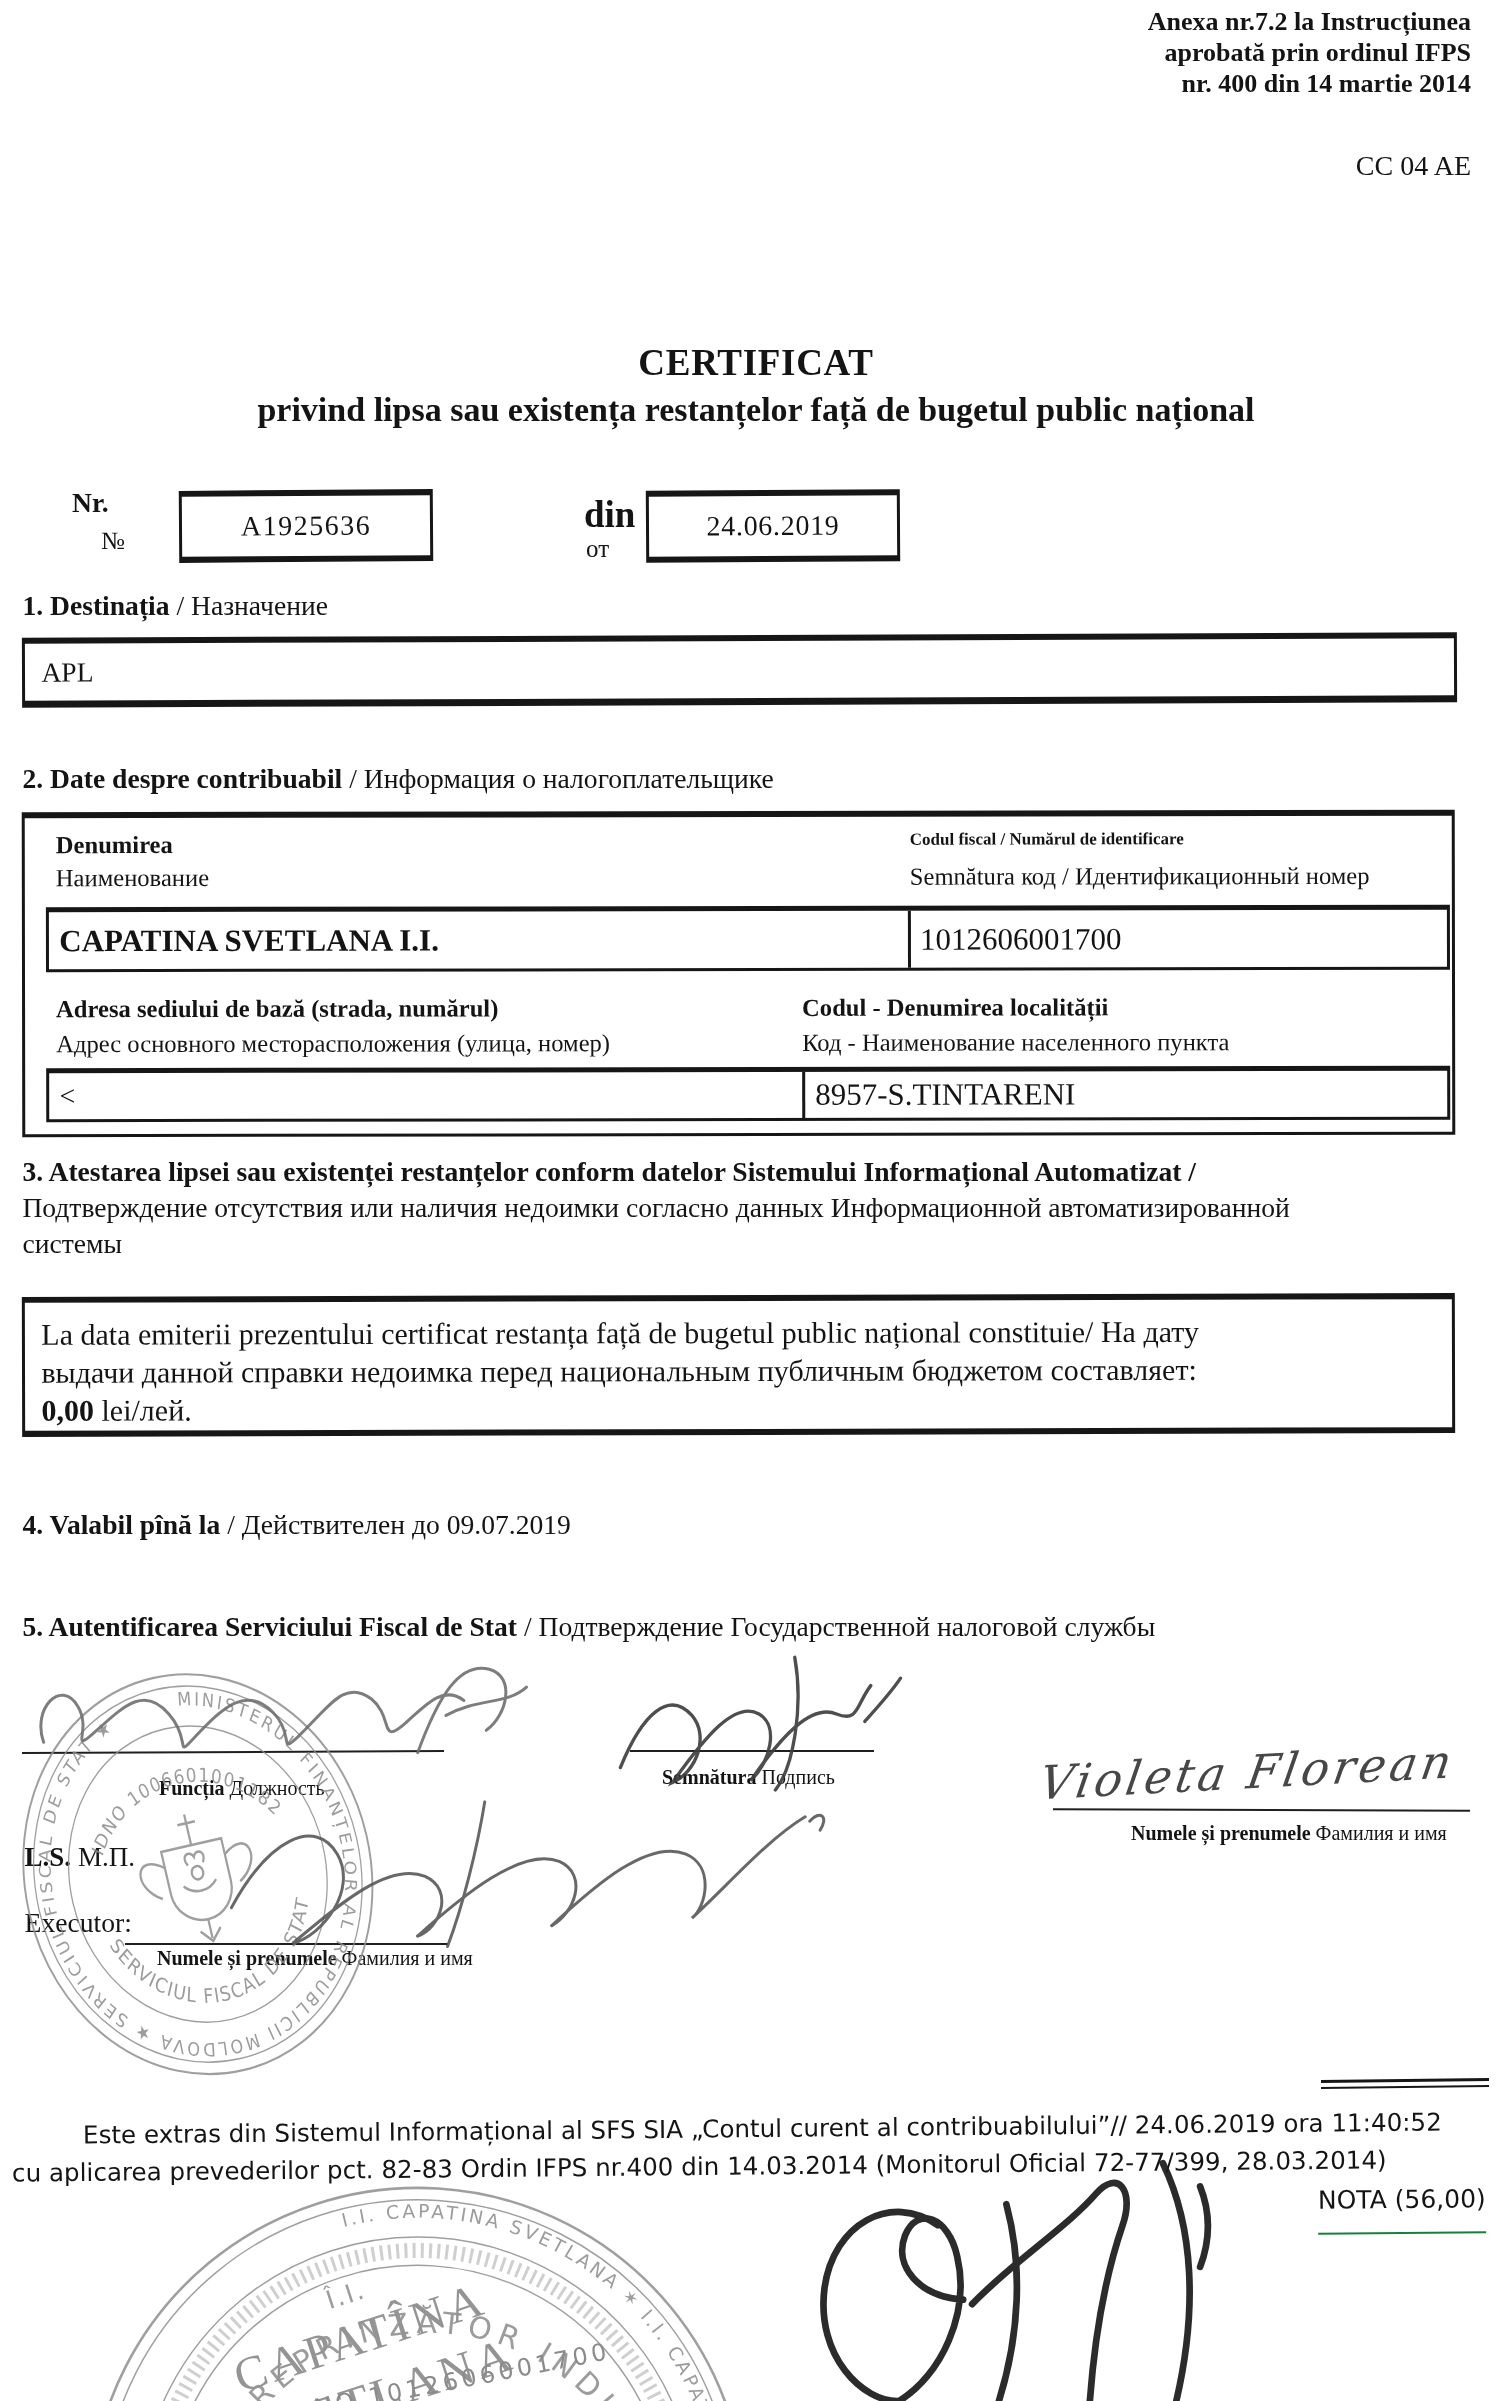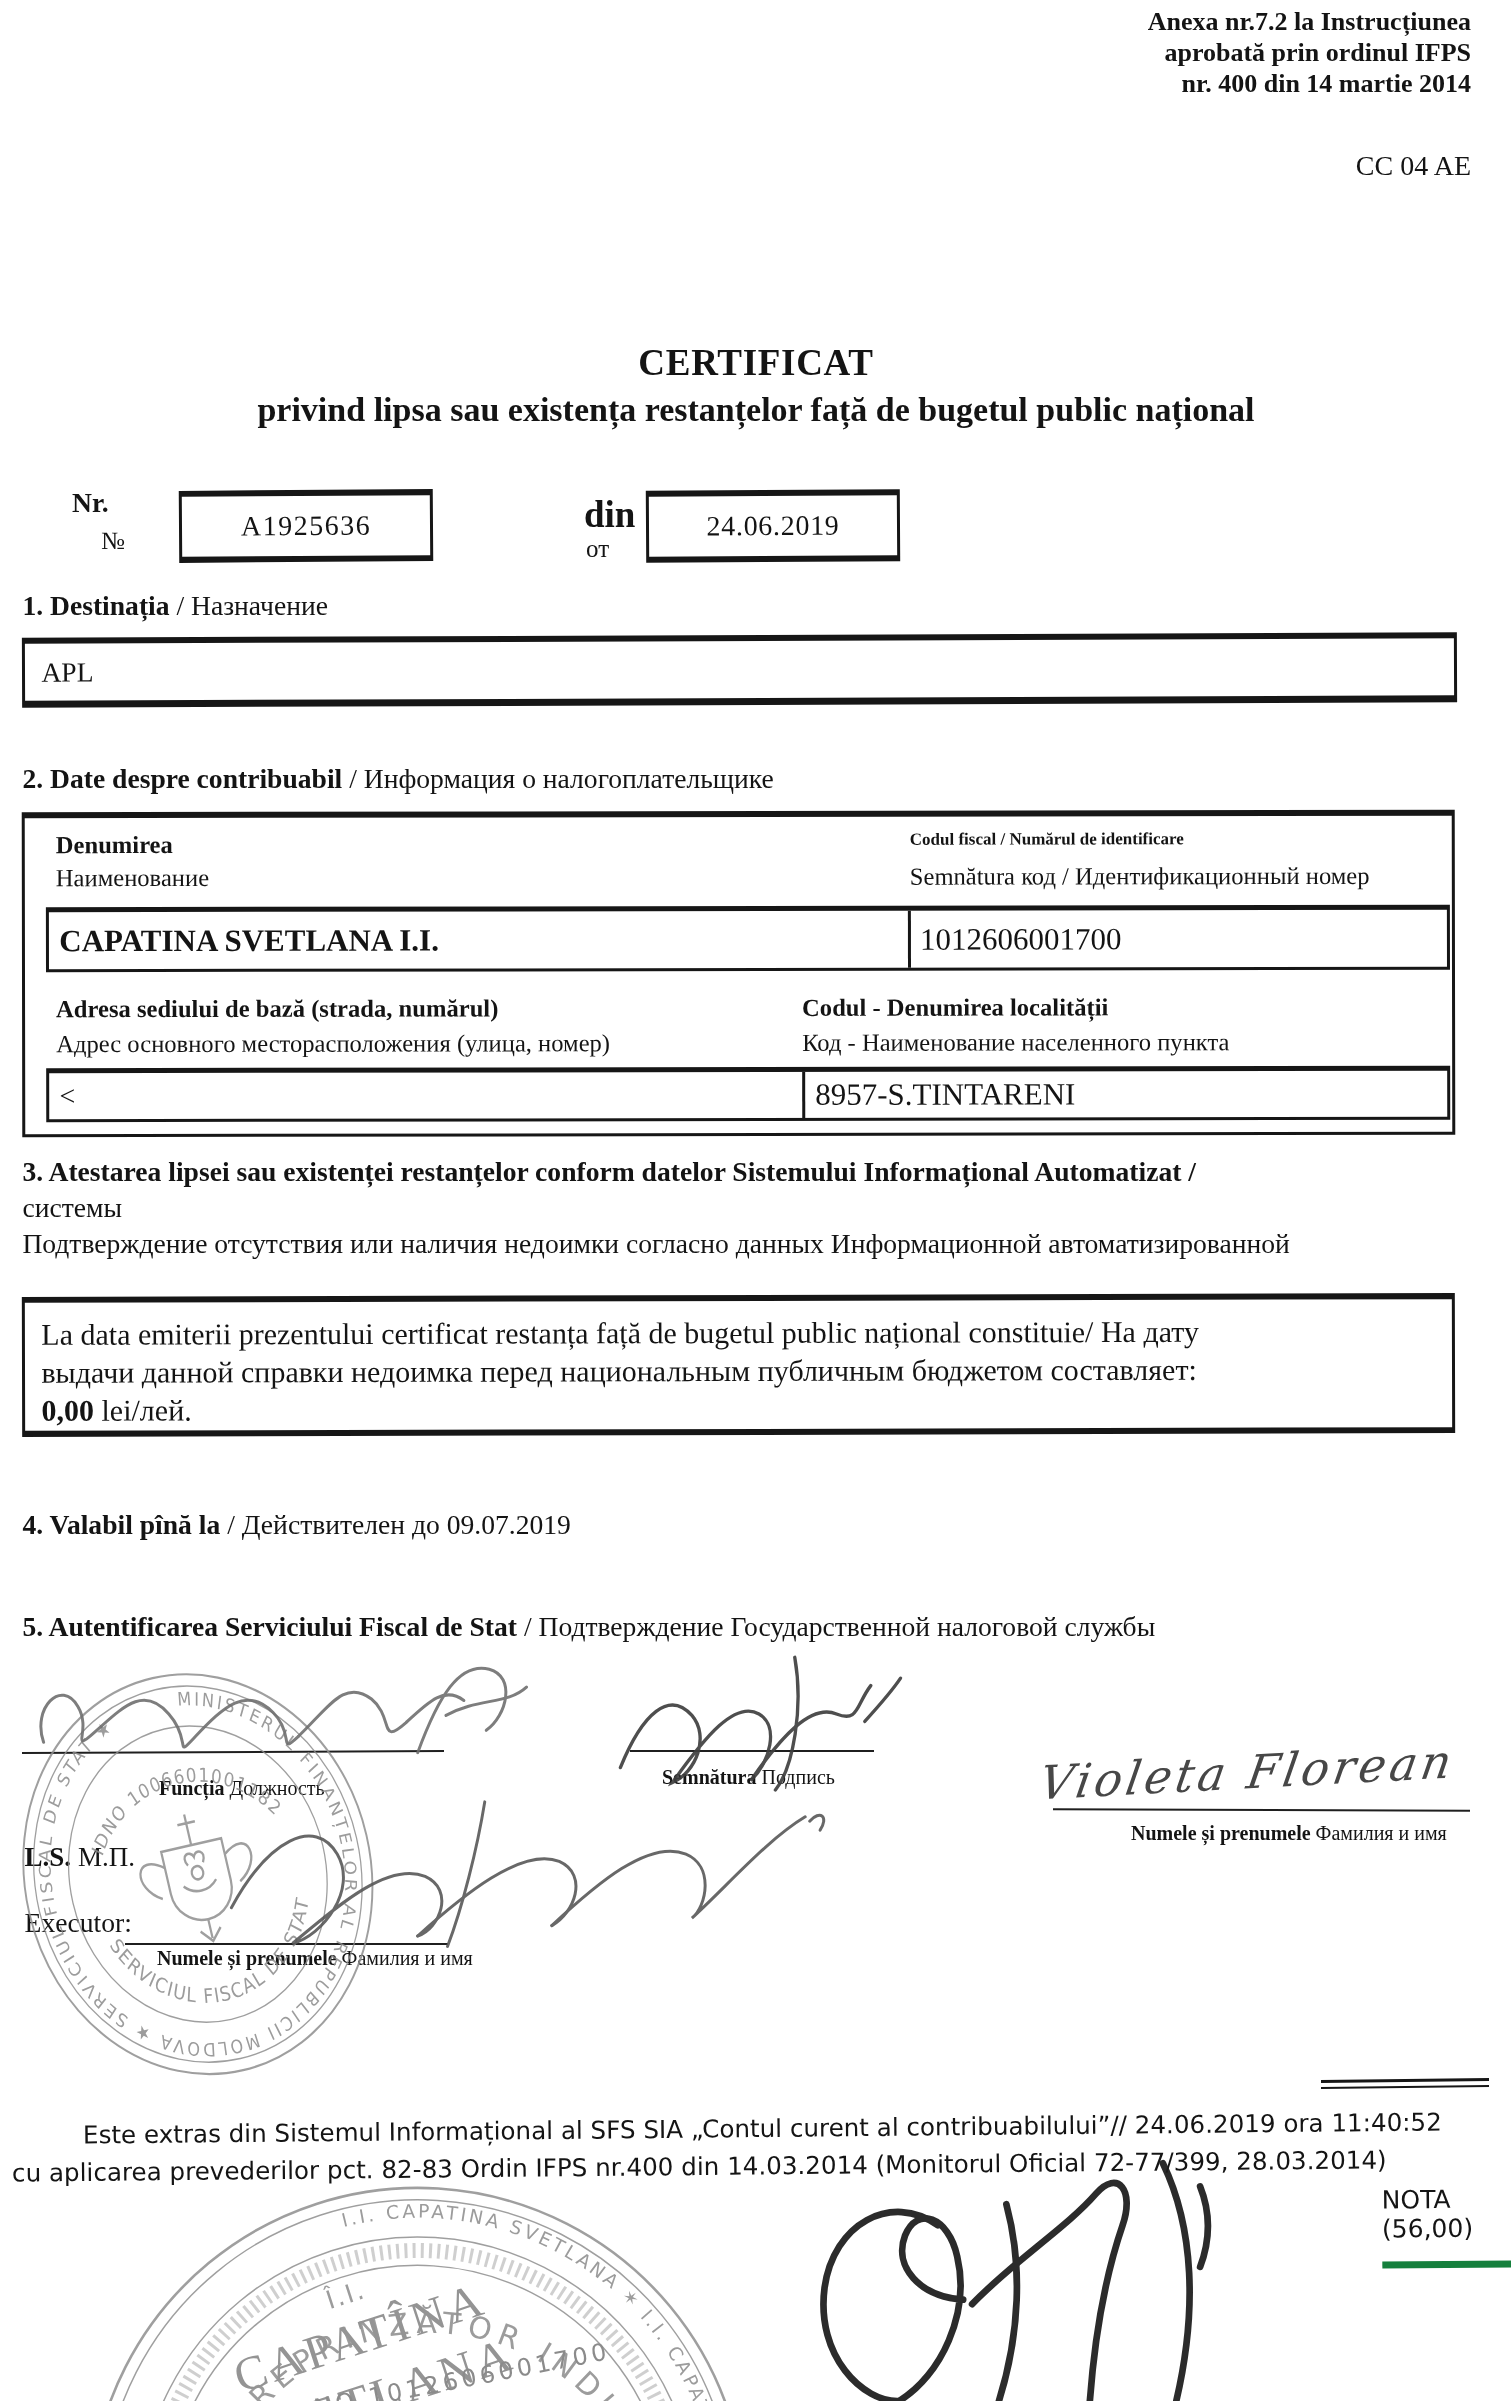--- a/index.html
+++ b/index.html
@@ -73,22 +73,22 @@
 
     <div class="abs" style="left:21px;top:250px;width:1398px;height:46px;border:3px solid #161616;border-top-width:5.2px;">
       <div class="vcell" style="left:10.4px;font-size:28px;">&lt;</div>
       <div class="abs" style="left:753px;top:0;bottom:0;width:3px;background:#161616;"></div>
       <div class="vcell" style="left:766px;font-size:31px;">8957-S.TINTARENI</div>
     </div>
   </div>
 
   <div class="abs" style="left:22.4px;top:1154px;width:1446px;font-size:27.6px;line-height:36px;">
     <div class="b">3. Atestarea lipsei sau existenței restanțelor conform datelor Sistemului Informațional Automatizat /</div>
+    <div>Подтверждение отсутствия или наличия недоимки согласно данных Информационной автоматизированной</div>
     <div>системы</div>
-    <div>Подтверждение отсутствия или наличия недоимки согласно данных Информационной автоматизированной</div>
   </div>
 
   <div class="abs" style="left:22.4px;top:1295px;width:1427px;height:128px;border:3.7px solid #161616;border-top-width:6px;border-bottom-width:6.7px;transform:rotate(-0.15deg);">
     <div class="abs" style="left:16.4px;top:13.4px;width:1401px;font-size:30px;line-height:38px;">
       <div>La data emiterii prezentului certificat restanța față de bugetul public național constituie/ На дату</div>
       <div>выдачи данной справки недоимка перед национальным публичным бюджетом составляет:</div>
       <div><span class="b">0,00</span><span> lei/лей.</span></div>
     </div>
   </div>
 
@@ -120,21 +120,21 @@
   </div>
   <div class="abs" style="left:24.6px;top:1907px;font-size:27.6px;">Executor:</div>
   <div class="abs" style="left:157px;top:1947px;font-size:20px;">
     <span class="b">Numele și prenumele</span><span> Фамилия и имя</span>
   </div>
 
   <div class="abs" style="left:1321px;top:2079px;width:168px;height:3px;background:#161616;transform:rotate(-0.6deg);"></div>
   <div class="abs" style="left:1321px;top:2086px;width:168px;height:2.2px;background:#161616;transform:rotate(-0.6deg);"></div>
   <div class="abs sans" style="left:83px;top:2114px;font-size:24.6px;transform:rotate(-0.55deg);">Este extras din Sistemul Informațional al SFS SIA „Contul curent al contribuabilului”// 24.06.2019 ora 11:40:52</div>
   <div class="abs sans" style="left:12px;top:2152px;font-size:24.6px;transform:rotate(-0.55deg);">cu aplicarea prevederilor pct. 82-83 Ordin IFPS nr.400 din 14.03.2014 (Monitorul Oficial 72-77/399, 28.03.2014)</div>
-  <div class="abs sans" style="left:1382px;top:2185px;font-size:25px;border-bottom:7px solid #15803d;padding-bottom:18px;transform:rotate(-0.5deg);">NOTA (56,00)</div>
+  <div class="abs sans" style="left:1318px;top:2185px;font-size:25px;border-bottom:2px solid #15803d;padding-bottom:18px;transform:rotate(-0.5deg);">NOTA (56,00)</div>
 
   <svg class="abs" style="left:0;top:0;pointer-events:none;" width="1512" height="2401" viewBox="0 0 2028 3222">
     <defs>
       <path id="sfsRingPath" d="M0,-228 a228,228 0 1,1 -0.01,0"></path>
       <path id="sfsTopArc" d="M-168,20 A170,170 0 0 1 168,20"></path>
       <path id="sfsBottomArc" d="M-160,65 A172,172 0 0 0 160,65"></path>
       <path id="compRingPath" d="M0,-400 a400,400 0 1,1 -0.01,0"></path>
       <path id="compInnerArc" d="M-296,30 A297,297 0 0 1 296,30"></path>
     </defs>
 

